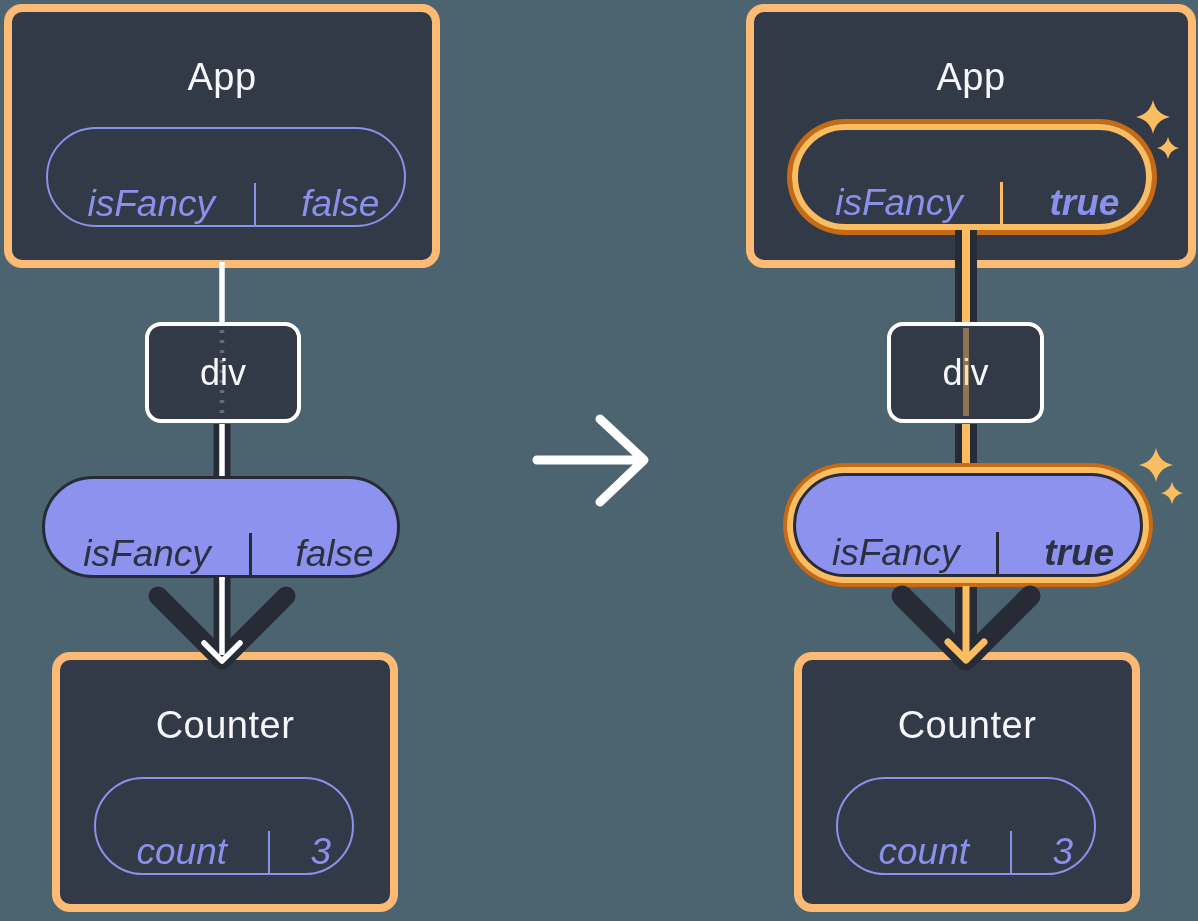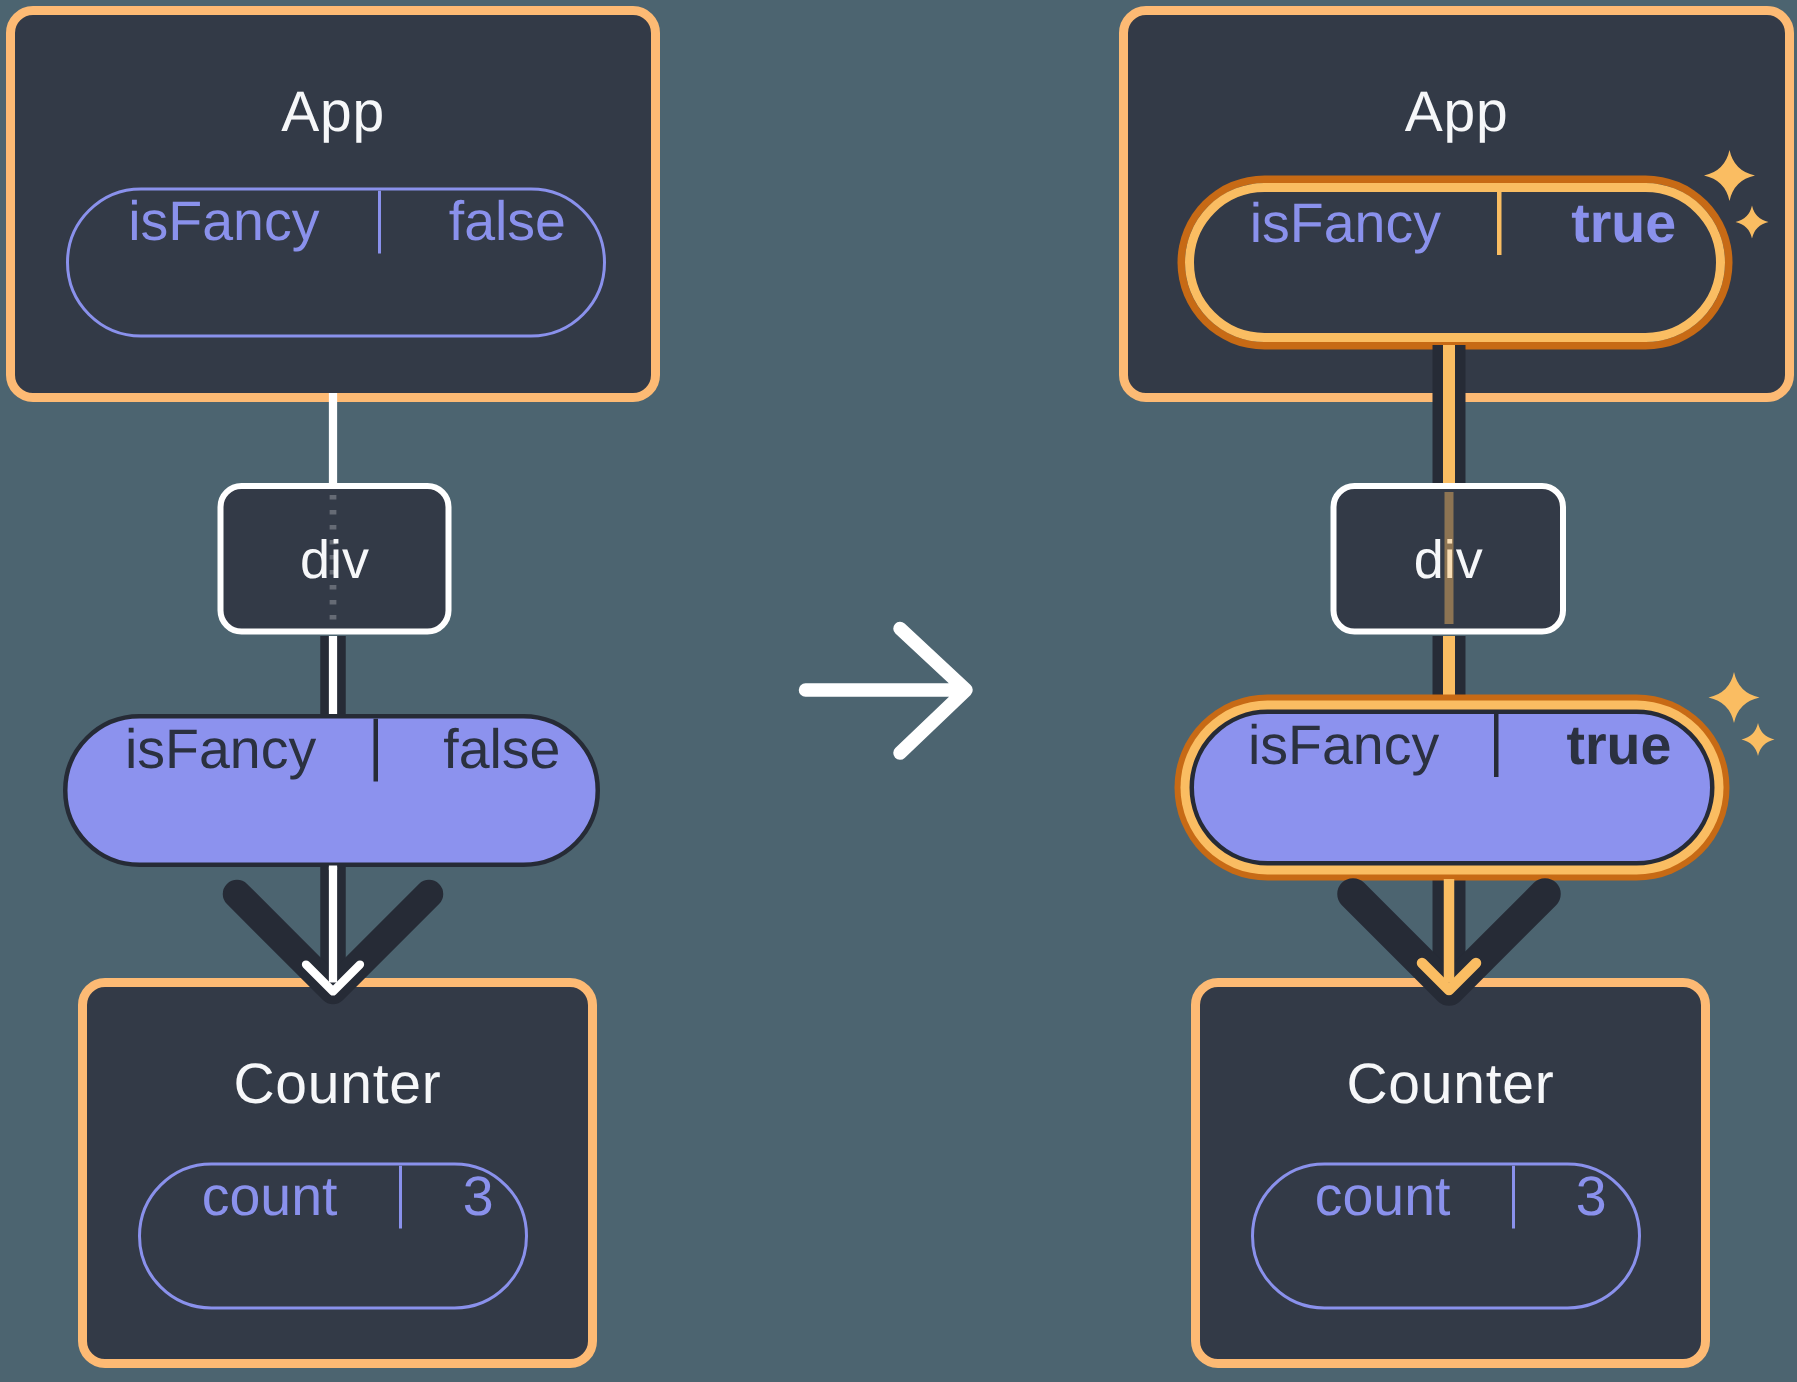--- a/index.html
+++ b/index.html
@@ -7,35 +7,35 @@
     position:relative;width:1198px;height:921px;overflow:hidden;
     background:#4C6470;
     font-family:"Liberation Sans",sans-serif;
     -webkit-font-smoothing:antialiased;
   }
   .layer{position:absolute;left:0;top:0;width:1198px;height:921px;pointer-events:none;}
   .z1{z-index:1}.z2{z-index:2}.z3{z-index:3}.z4{z-index:4}
 
   .card{
     position:absolute;box-sizing:border-box;
-    background:#333A47;border:6px solid #fdba74;border-radius:18px;
+    background:#333A47;border:8px solid #fdba74;border-radius:18px;
   }
   .card-title{
     color:#F6F7F9;font-size:38px;font-weight:500;text-align:center;
     margin-top:44px;letter-spacing:.5px;
   }
   .tag-box{
     position:absolute;box-sizing:border-box;
     background:#333A47;border:4px solid #FFFFFF;border-radius:16px;
     display:flex;align-items:center;justify-content:center;
     color:#F6F7F9;font-size:36px;font-weight:500;
   }
   .pill{
-    position:absolute;box-sizing:border-box;display:flex;align-items:flex-start;
-    border-radius:60px;overflow:hidden;font-size:37px;
+    position:absolute;box-sizing:border-box;display:flex;align-items:flex-end;
+    border-radius:60px;overflow:hidden;font-size:37px;font-style:italic;
   }
   .pill .cell{
     display:flex;align-items:center;justify-content:center;
     flex:0 0 58%;box-sizing:border-box;
   }
   .pill .cell.value{flex:0 0 42%;padding-left:20px;}
   .pill.narrowval .cell{flex:0 0 67%;}
   .pill.narrowval .cell.value{flex:0 0 33%;}
 
   .pill.outline{border:2.5px solid #8A91EC;color:#8A91EC;background:transparent;}

